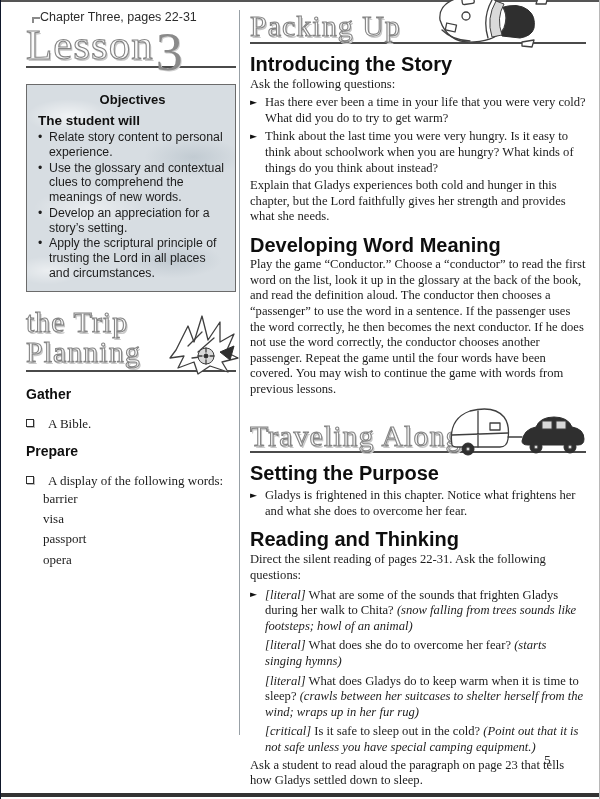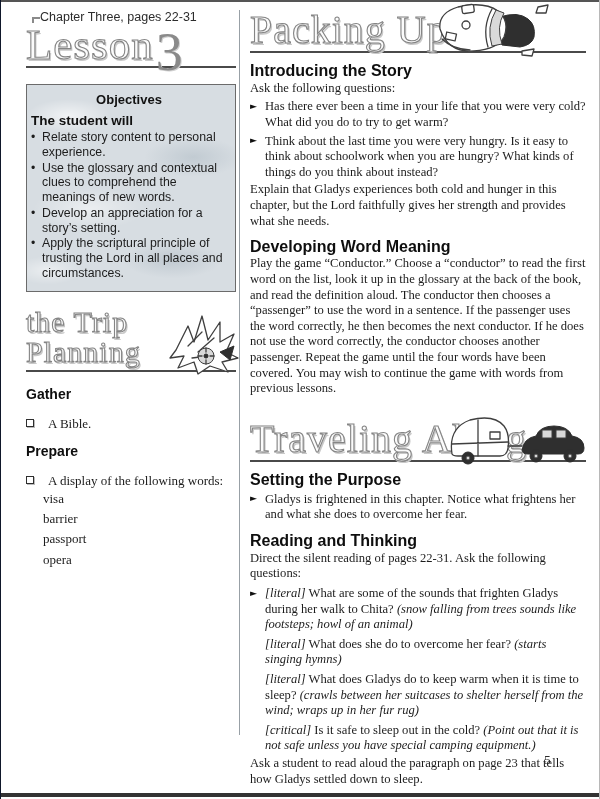--- a/index.html
+++ b/index.html
@@ -34,21 +34,21 @@
   .lesson-row { display:flex; align-items:flex-end; margin-top:-3px; }
   .lesson-word { font-size:43px; }
   .lesson-number {
     font-family:"Liberation Serif", serif; font-size:54px; line-height:0.8;
     color:#8a8a8a; text-shadow:1px 1px 0 #cfcfcf; margin-left:2px;
     position:relative; bottom:-10px; z-index:2;
   }
 
   
   .objectives-box {
-    margin-top:16px; border:1px solid #6b6b6b; padding:7px 8px 9px 4px;
+    margin-top:16px; border:1px solid #6b6b6b; padding:7px 8px 9px 11px;
     background:
       radial-gradient(ellipse 60px 24px at 20% 15%, rgba(255,255,255,.65), rgba(255,255,255,0) 70%),
       radial-gradient(ellipse 70px 28px at 80% 35%, rgba(176,188,197,.55), rgba(176,188,197,0) 70%),
       radial-gradient(ellipse 80px 30px at 30% 60%, rgba(255,255,255,.5), rgba(255,255,255,0) 70%),
       radial-gradient(ellipse 70px 26px at 70% 85%, rgba(170,182,192,.5), rgba(170,182,192,0) 70%),
       radial-gradient(ellipse 50px 20px at 10% 90%, rgba(255,255,255,.5), rgba(255,255,255,0) 70%),
       #d7dde2;
     font-family:"Liberation Sans", sans-serif;
   }
   .obj-title { text-align:center; font-weight:bold; font-size:13px; color:#111; margin-bottom:6px; }
@@ -63,25 +63,25 @@
 
   .sub-head { font-family:"Liberation Sans", sans-serif; font-weight:bold; font-size:14px; color:#0e0e0e; }
   .gather-block { margin-top:14px; }
   .prepare-block { margin-top:11px; }
   .check-item { font-size:13px; margin-top:14px; padding-left:22px; position:relative; line-height:1.25; }
   .checkbox { position:absolute; left:0; top:3px; width:8px; height:8px; border:1.3px solid #2e2e2e; background:#fff; box-shadow:1px 1px 0 #bbb; }
   .word-list { padding-left:17px; font-size:13px; line-height:1.55; }
 
   
   .section-header { position:relative; border-bottom:2px solid #4a4a4a; padding-bottom:2px; }
-  .section-title { font-size:40px; white-space:nowrap; }
+  .section-title { font-size:30px; white-space:nowrap; }
   .packing-art  { position:absolute; right:34px; bottom:-10px; z-index:2; }
   .trailer-art  { position:absolute; right:-2px;  bottom:-12px; z-index:2; }
 
-  .r-subhead { font-family:"Liberation Sans", sans-serif; font-weight:bold; font-size:16px; color:#0e0e0e; margin-top:9px; }
+  .r-subhead { font-family:"Liberation Sans", sans-serif; font-weight:bold; font-size:20px; color:#0e0e0e; margin-top:9px; }
   .body-text { font-size:12.6px; line-height:1.24; color:#1c1c1c; }
   .lead { margin-top:1px; }
   .note { margin-top:2px; }
 
   .arrow-item { position:relative; padding-left:15px; margin-top:3px; }
   .arrow-item .arrow { position:absolute; left:0; top:1.5px; font-size:9px; color:#111; font-family:"DejaVu Sans", sans-serif; }
 
   .q-block { position:relative; padding-left:15px; margin-top:4px; }
   .q-block .arrow { position:absolute; left:0; top:1.5px; font-size:9px; color:#111; font-family:"DejaVu Sans", sans-serif; }
   .q-label { font-style:italic; }
@@ -166,22 +166,22 @@
       </div>
     </div>
 
     <div class="prepare-block">
       <div class="sub-head">Prepare</div>
       <div class="check-item">
         <span class="checkbox"></span>
         <span>A display of the following words:</span>
       </div>
       <div class="word-list">
+        <div>barrier</div>
         <div>visa</div>
-        <div>barrier</div>
         <div>passport</div>
         <div>opera</div>
       </div>
     </div>
   </div>
 
   <div class="col-divider"></div>
 
   <div class="right-col">
 

